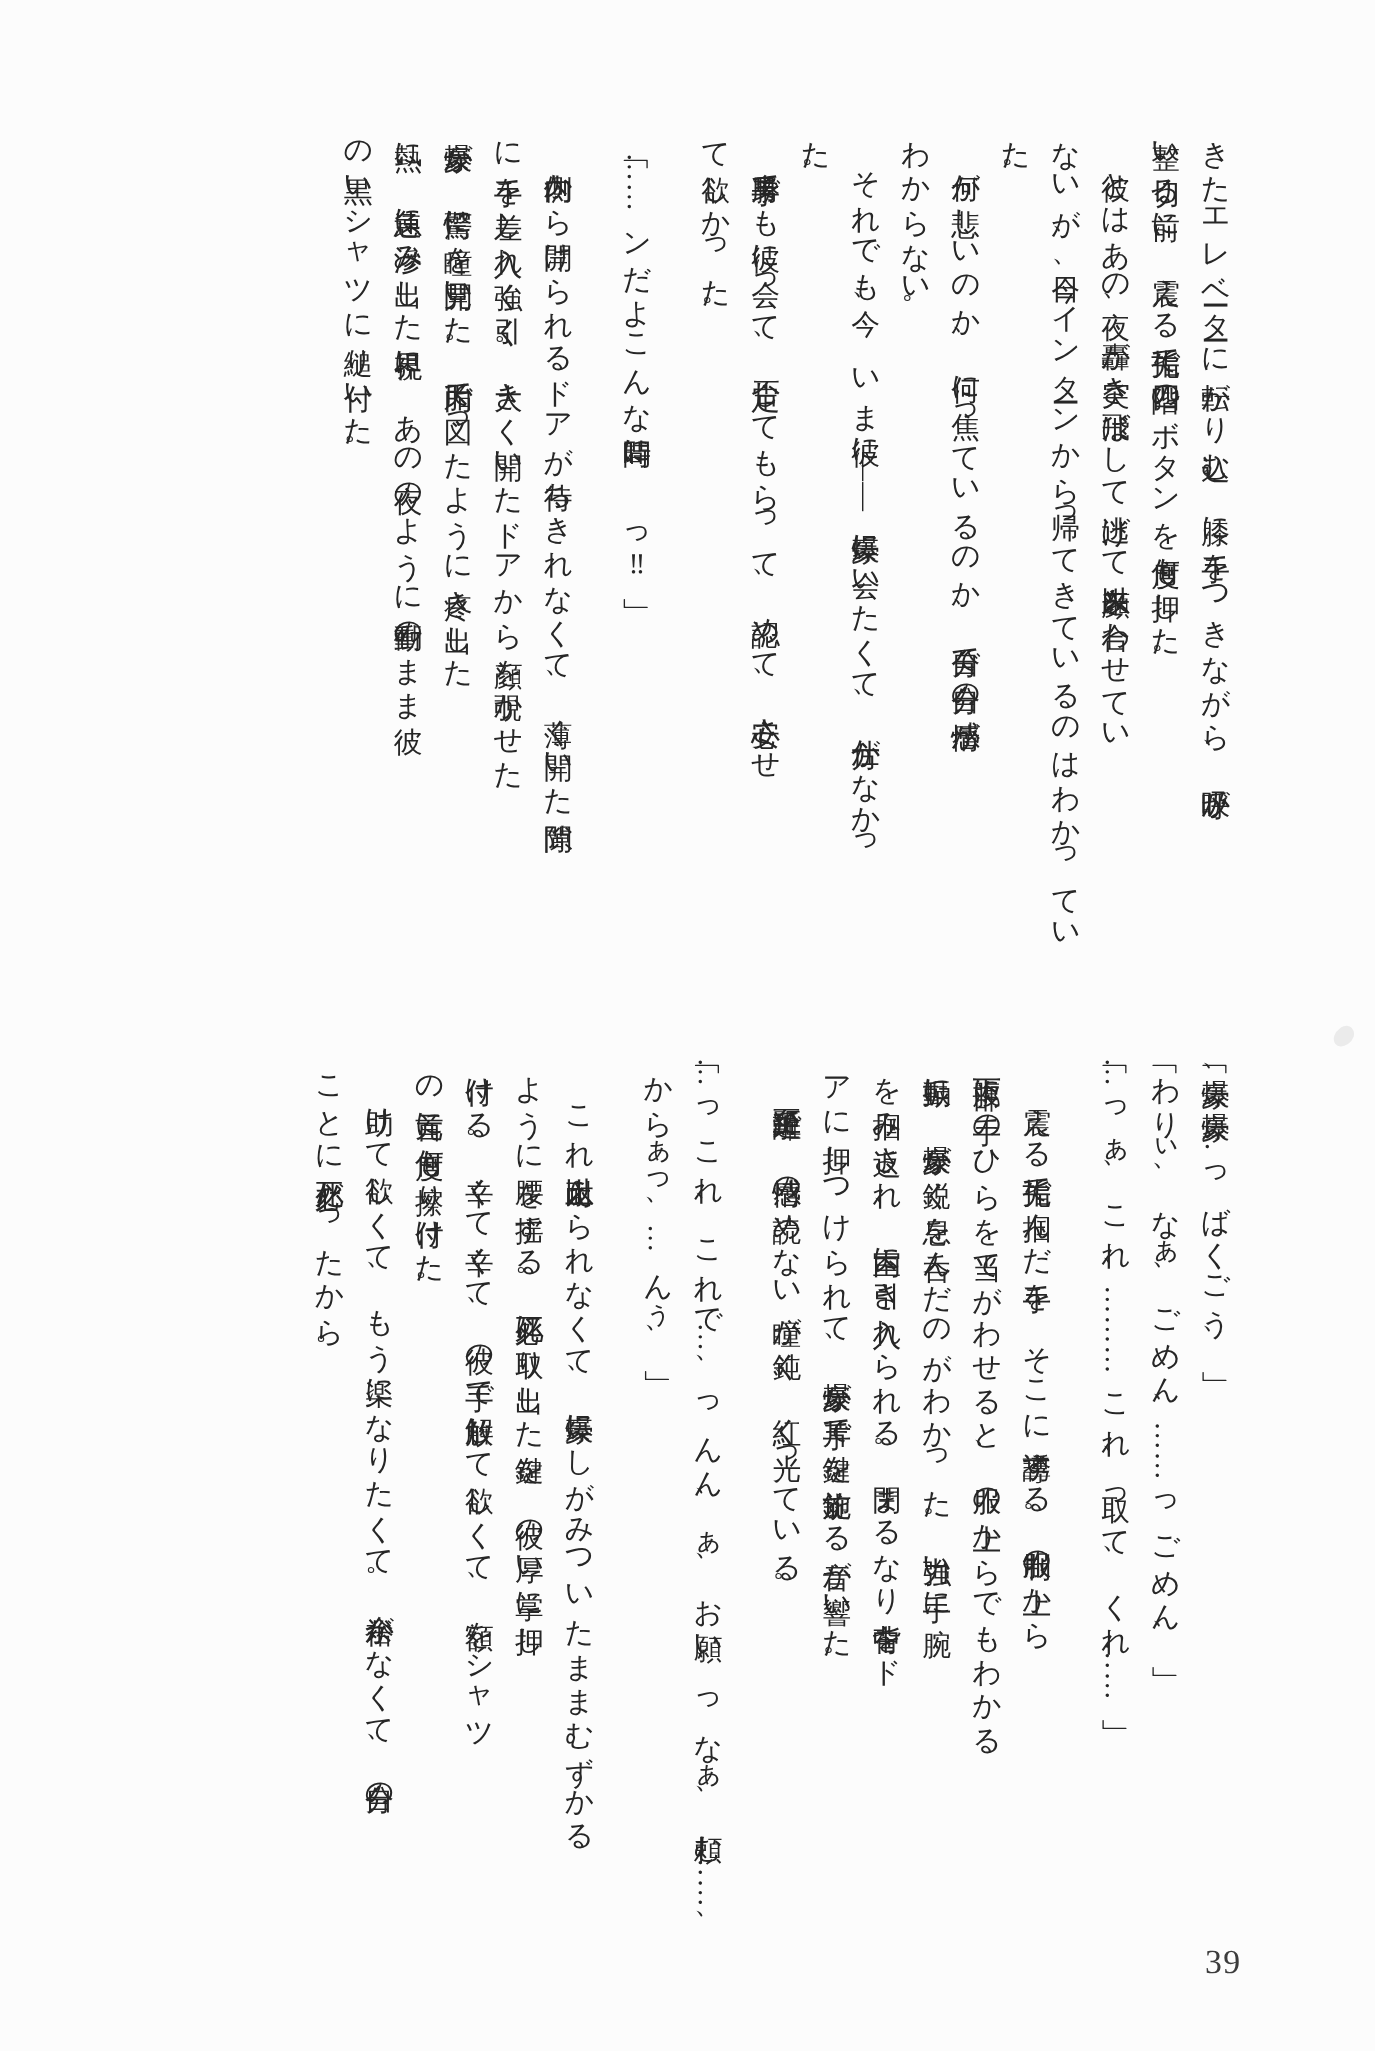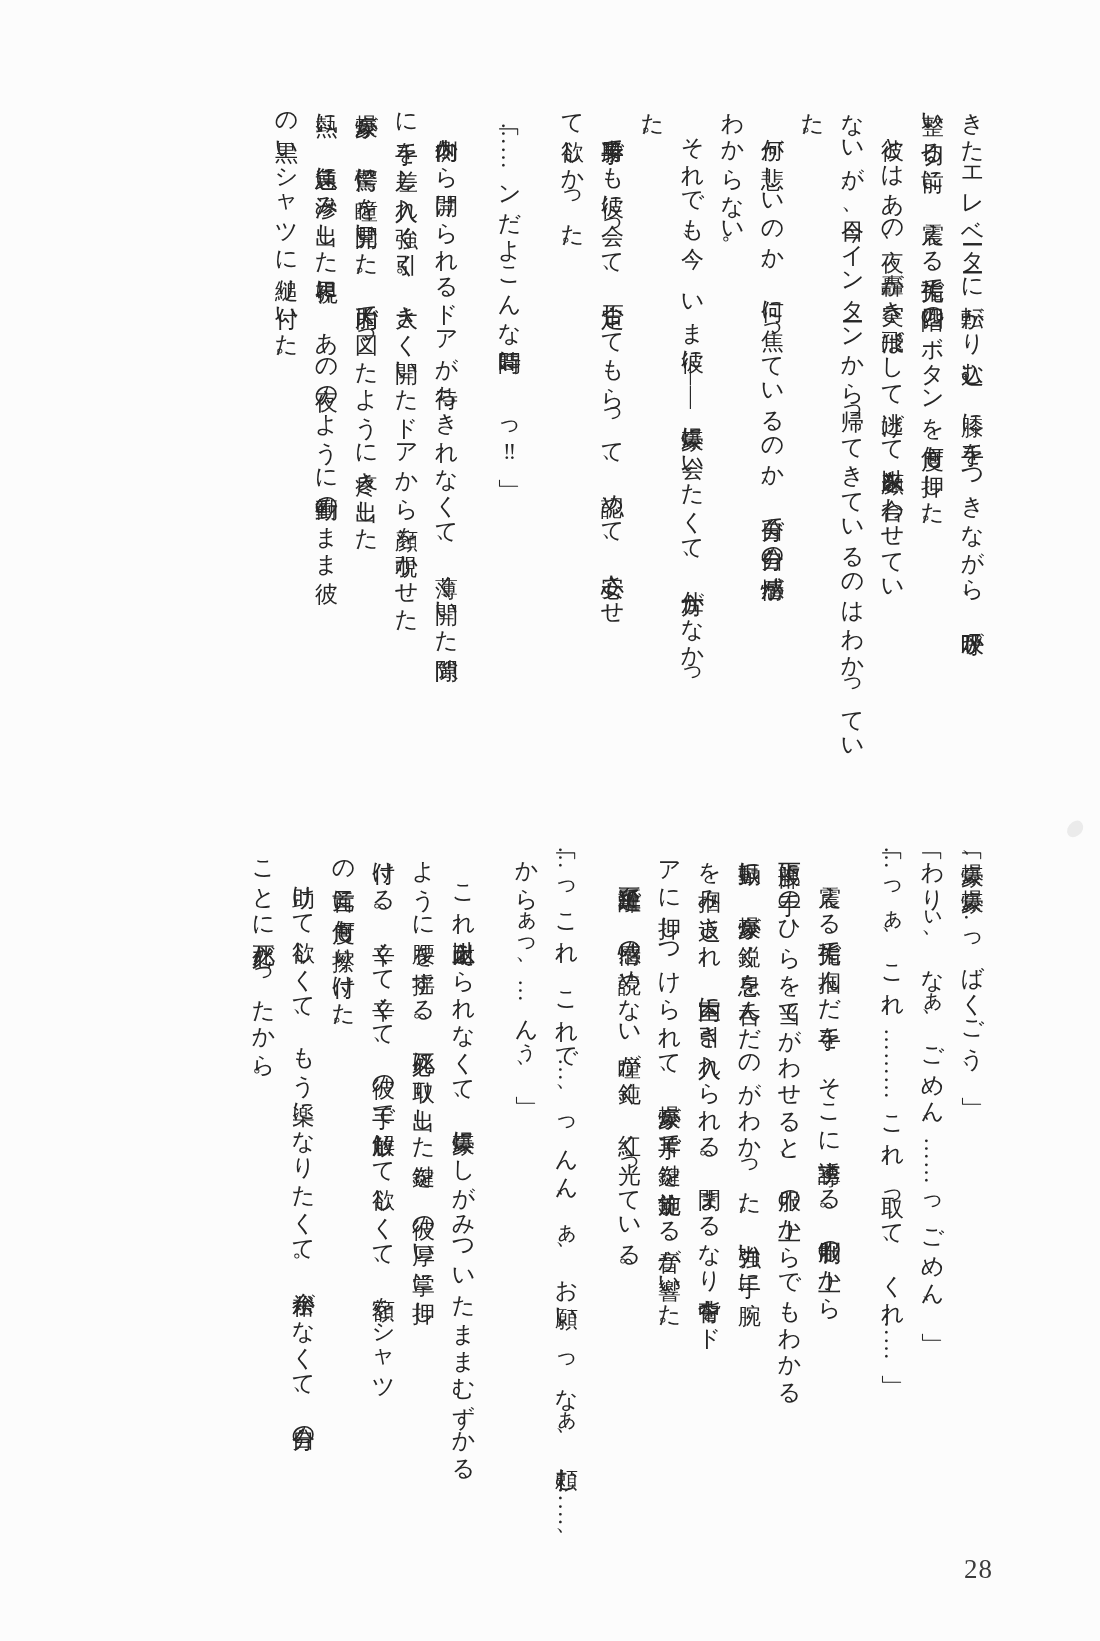--- a/index.html
+++ b/index.html
@@ -98,17 +98,17 @@
     <p class="gap-before">「…っこれ、これで…、っんん、ぁ、お願い、っなぁ、頼む……、</p>
     <p>からぁっ、…んぅ、」</p>
     <p class="indent gap-before">これ以上耐えられなくて、爆豪にしがみついたままむずかる</p>
     <p>ように腰を揺する。必死に取り出した鍵を、彼の厚い掌に押し</p>
     <p>付ける。辛くて辛くて、彼の手で解放して欲しくて、額をシャツ</p>
     <p>の首元に何度も擦り付けた。</p>
     <p class="indent">助けて欲しくて、もう楽になりたくて。余裕がなくて、自分の</p>
     <p>ことに必死だったから。</p>
   </section>
 
-  <div class="page-number">28</div>
+  <div class="page-number">39</div>
 
   <div class="scan-artifact"></div>
 
 </div>
 
 </body></html>

